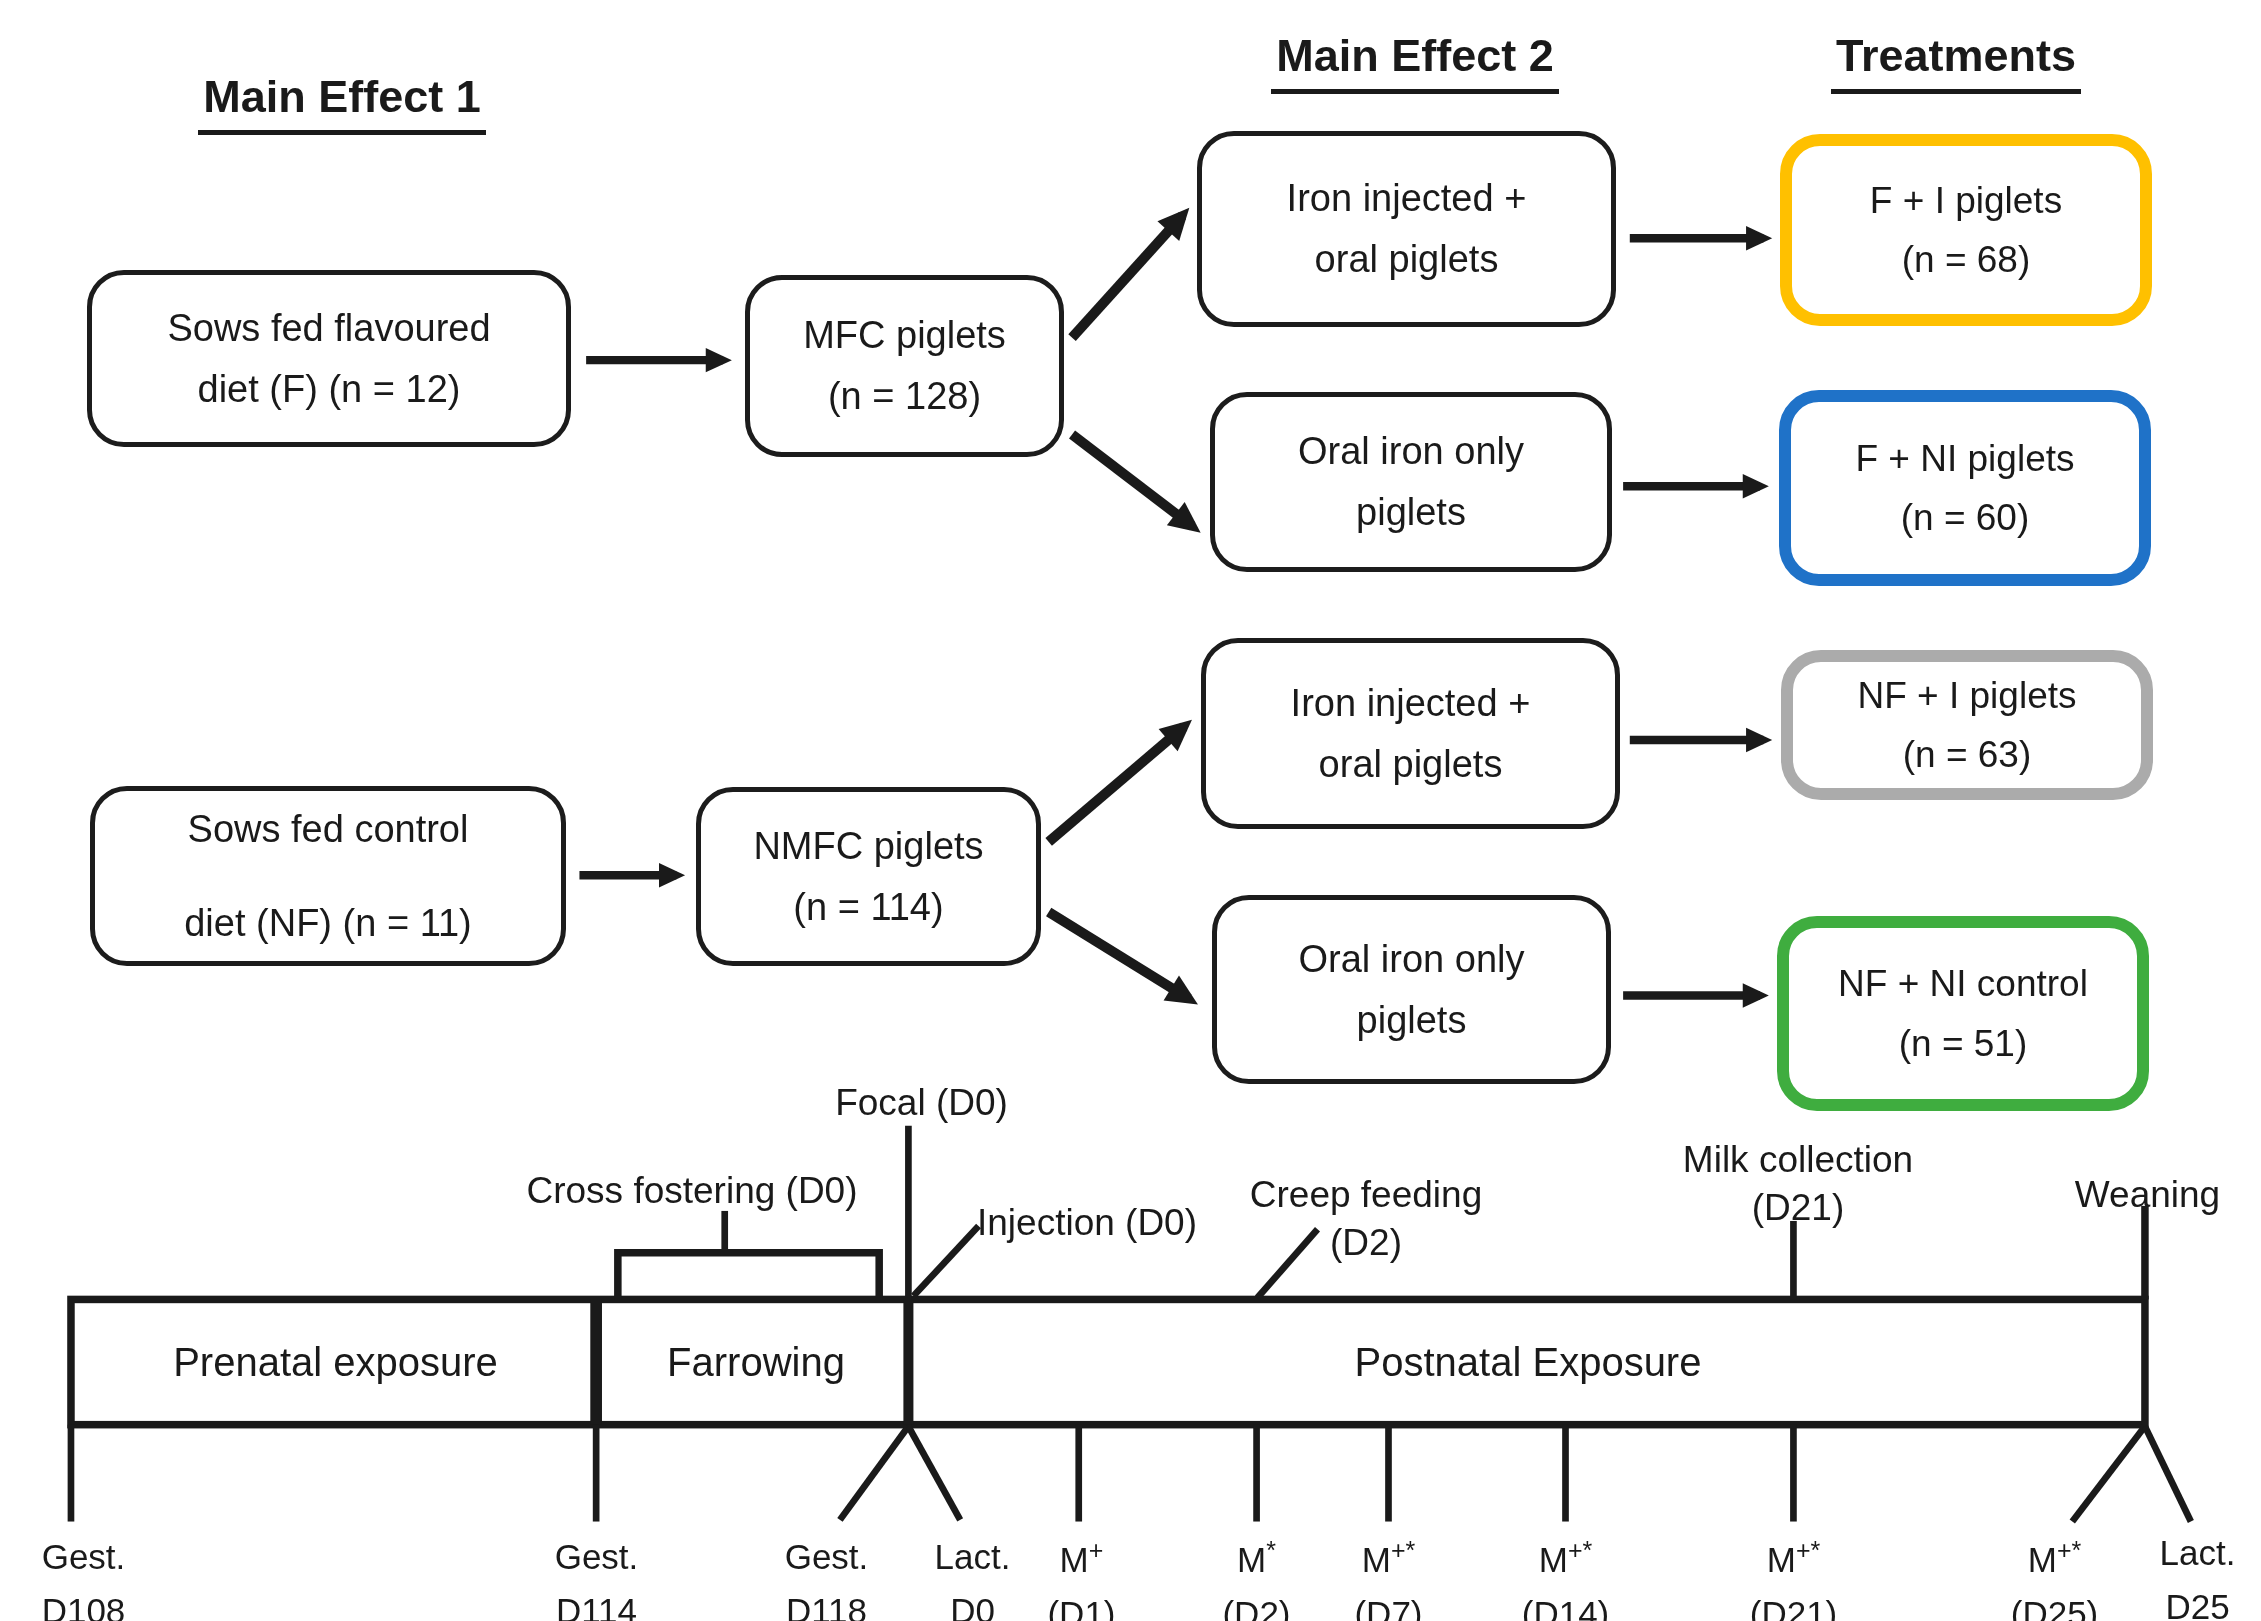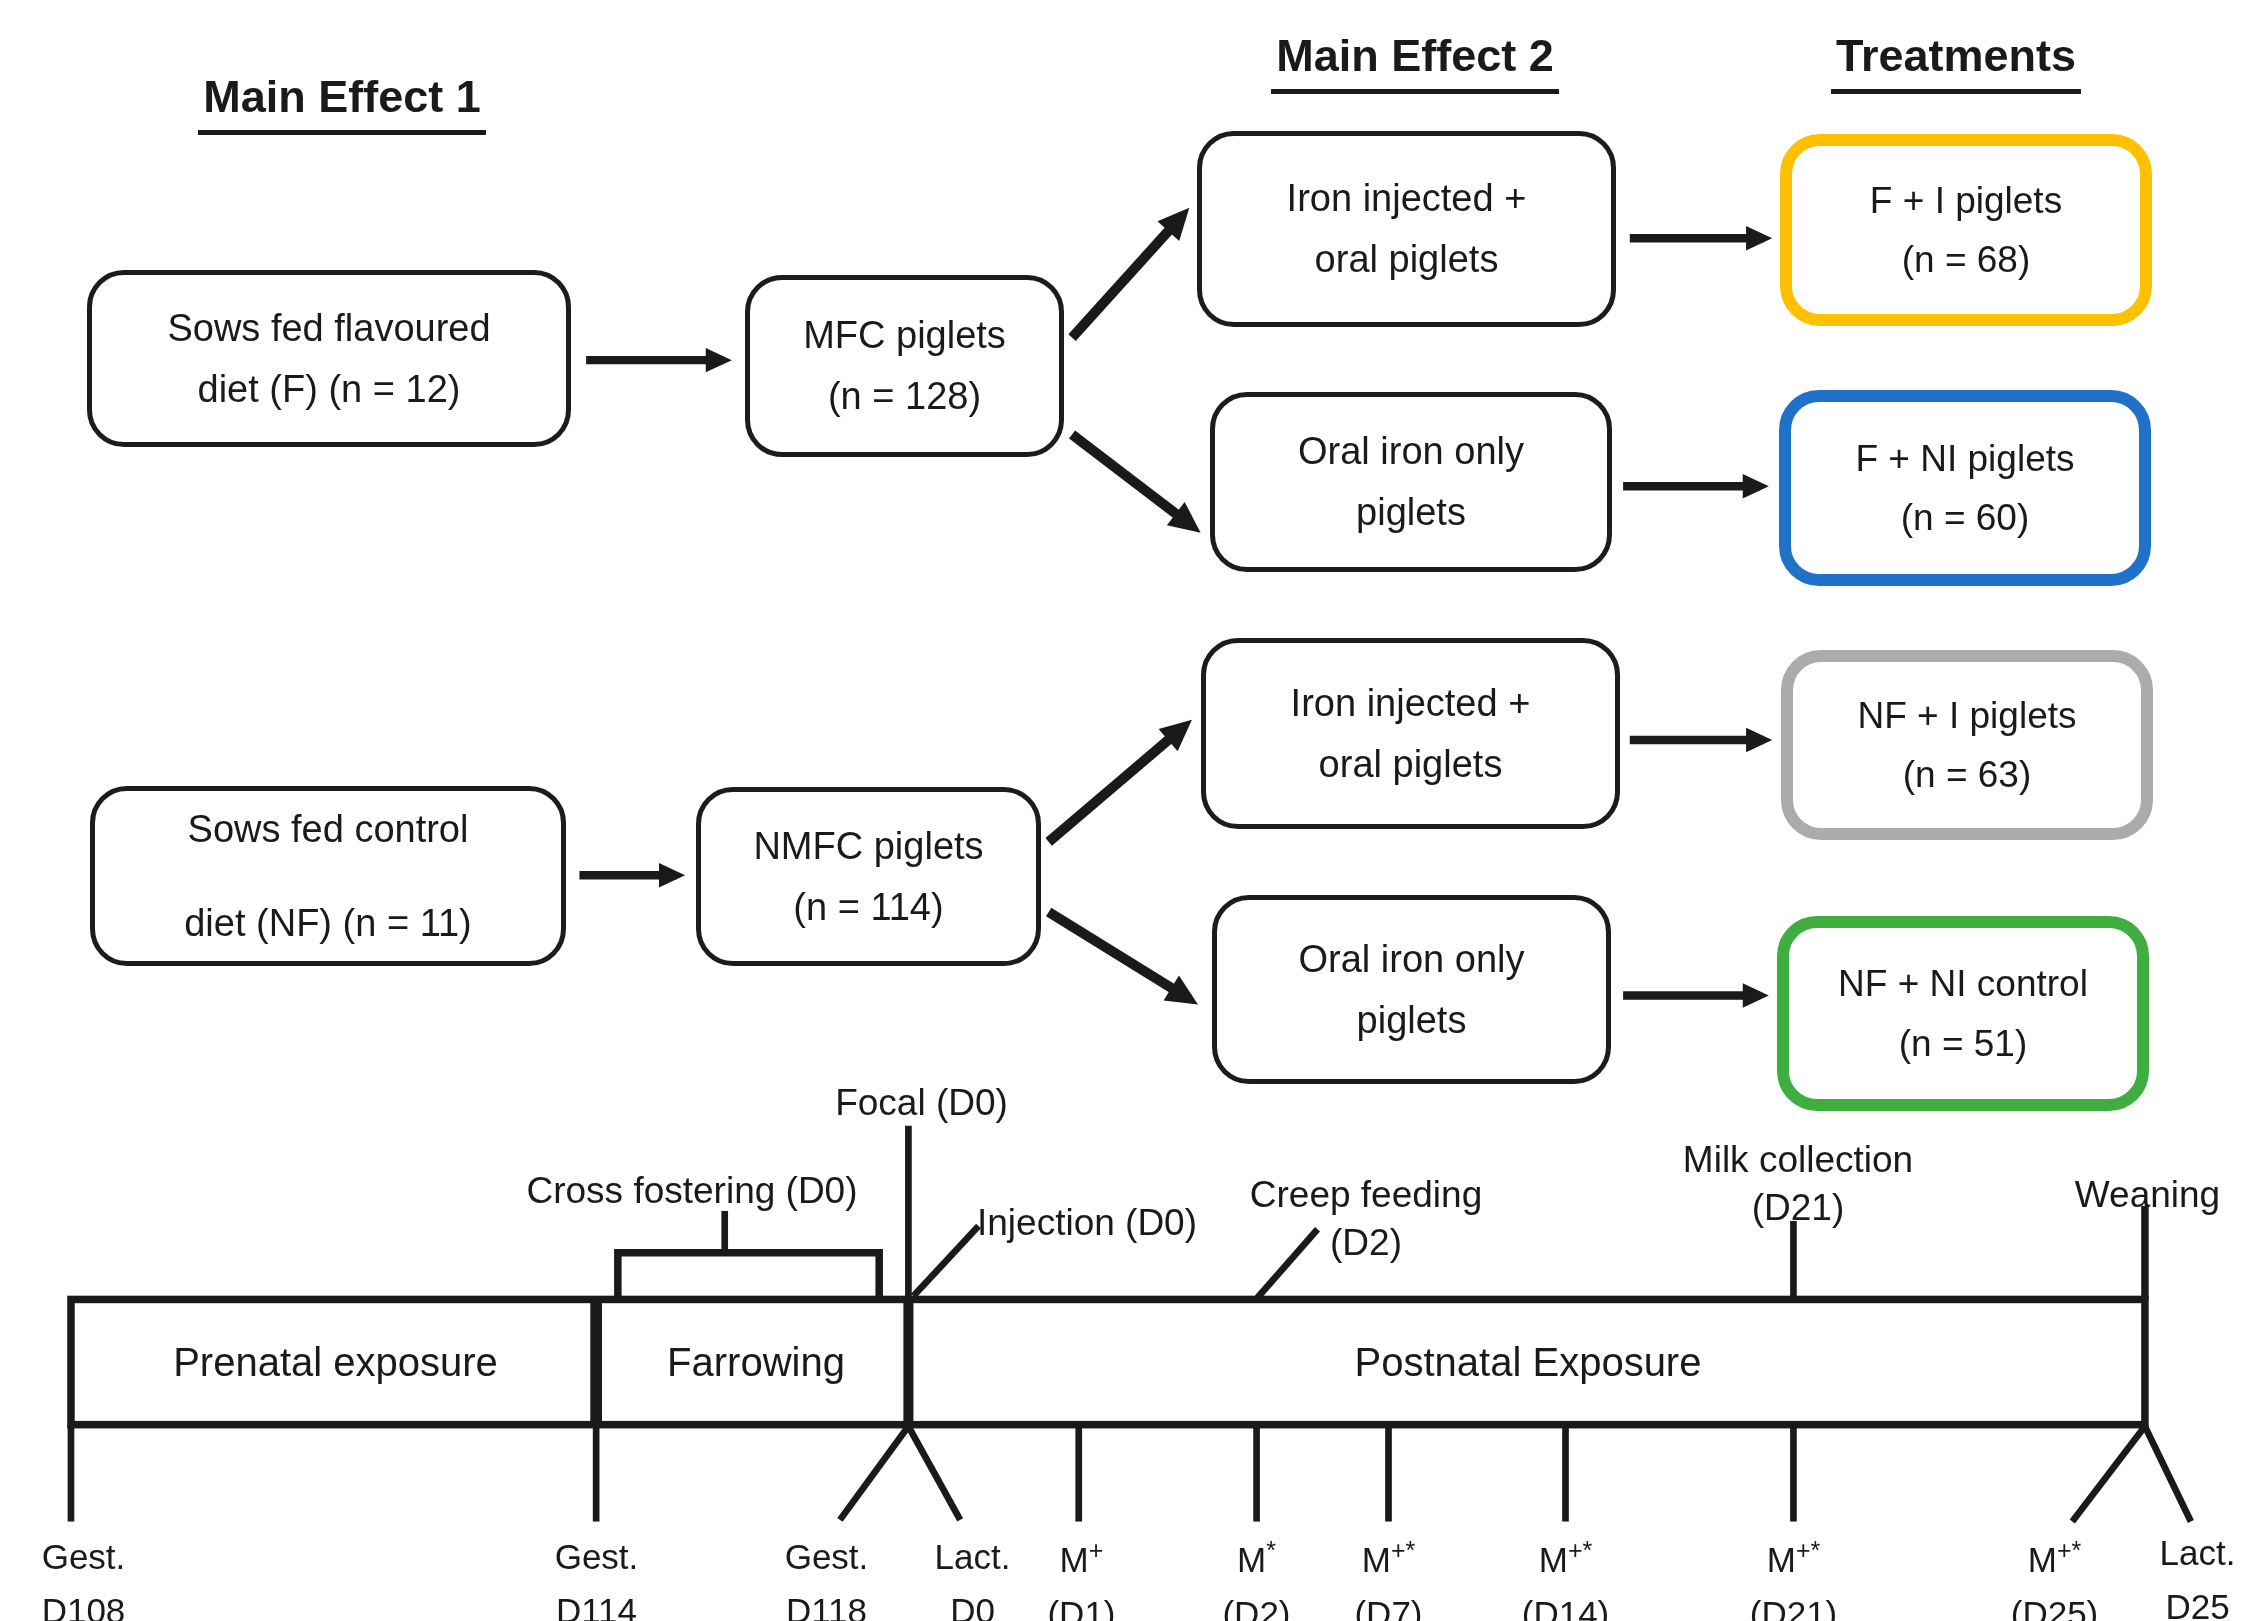--- a/index.html
+++ b/index.html
@@ -148,21 +148,21 @@
     <div>(n = 114)</div>
   </div>
   <div class="fbox" style="left:1201px;top:638px;width:419px;height:191px;">
     <div>Iron injected +</div>
     <div>oral piglets</div>
   </div>
   <div class="fbox" style="left:1212px;top:895px;width:399px;height:189px;">
     <div>Oral iron only</div>
     <div>piglets</div>
   </div>
-  <div class="fbox treat" style="left: 1781px; top: 650px; width: 372px; height: 190px; border-color: rgb(171, 171, 171);">
+  <div class="fbox treat" style="left: 1781px; top: 650px; width: 372px; height: 150px; border-color: rgb(171, 171, 171);">
     <div>NF + I piglets</div>
     <div>(n = 63)</div>
   </div>
   <div class="fbox treat" style="left: 1777px; top: 916px; width: 372px; height: 195px; border-color: rgb(63, 173, 63);">
     <div>NF + NI control</div>
     <div>(n = 51)</div>
   </div>
 
   <div class="evtlabel" style="left:792px;top:1079px;width:259px;">Focal (D0)</div>
   <div class="evtlabel" style="left:483px;top:1167px;width:418px;">Cross fostering (D0)</div>

